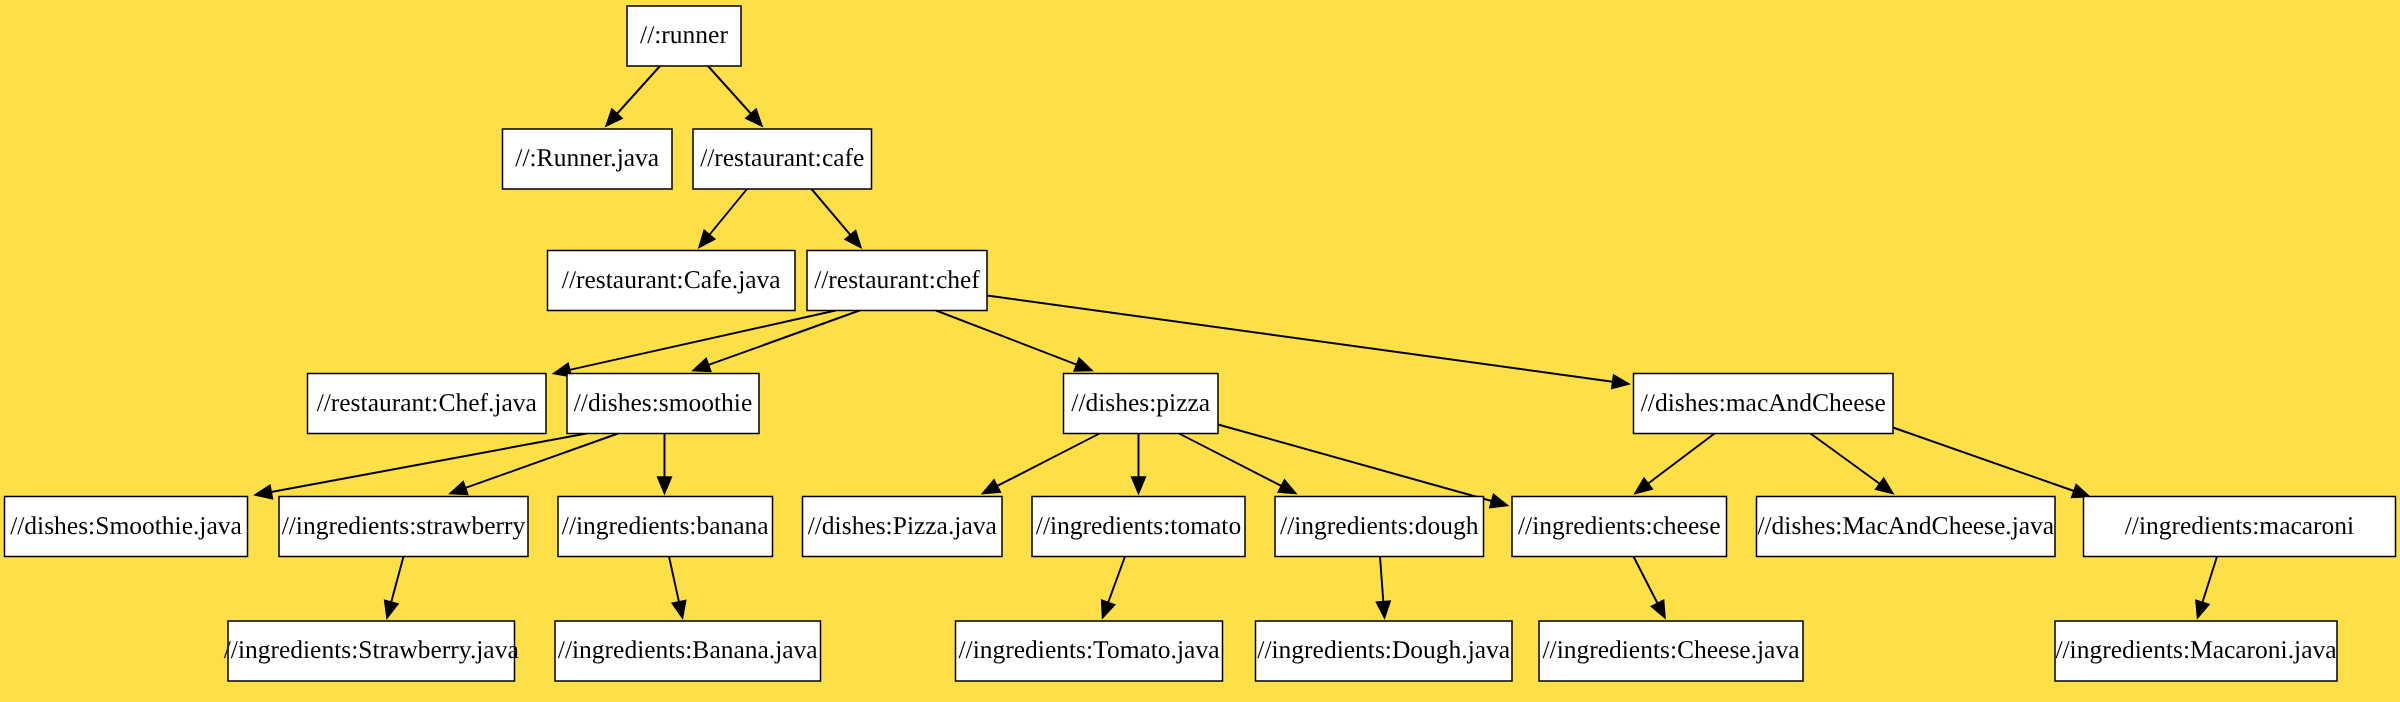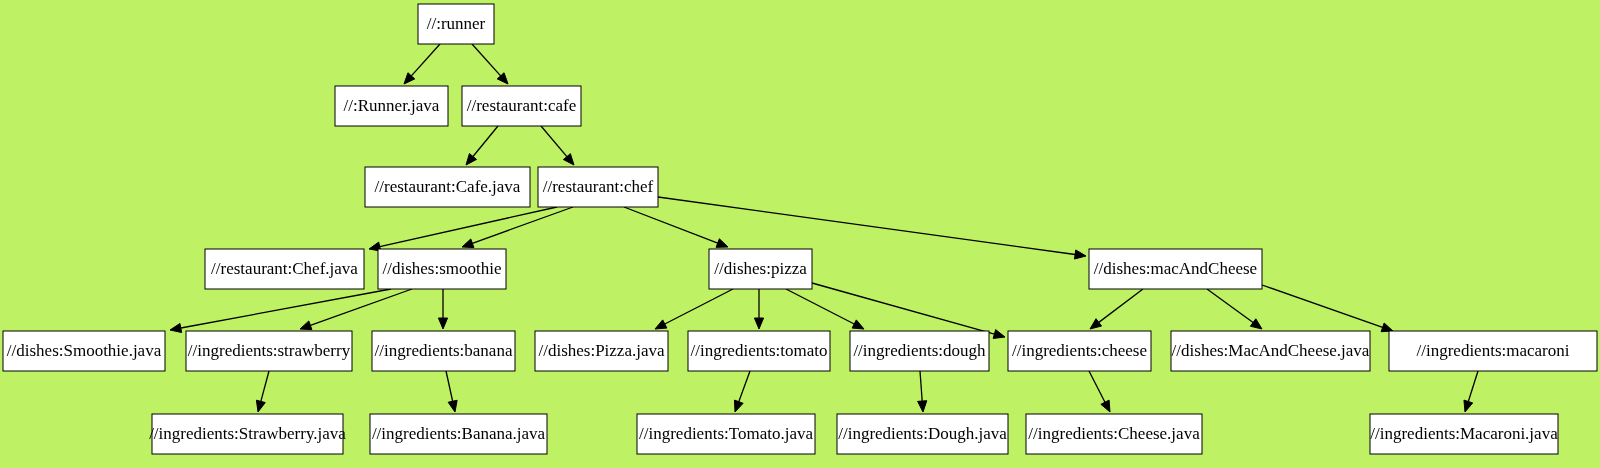--- a/index.html
+++ b/index.html
@@ -4,21 +4,21 @@
 <style>
   html, body {
     margin: 0;
     padding: 0;
     background: #ffffff;
   }
   #graph-root {
     position: relative;
     width: 1600px;
     height: 468px;
-    background: #bef264;
+    background: #fde047;
     font-family: "Liberation Serif", "DejaVu Serif", serif;
     text-decoration: underline;
   }
   #graph-svg {
     position: absolute;
     top: 0;
     left: 0;
     width: 1600px;
     height: 468px;
     display: block;

